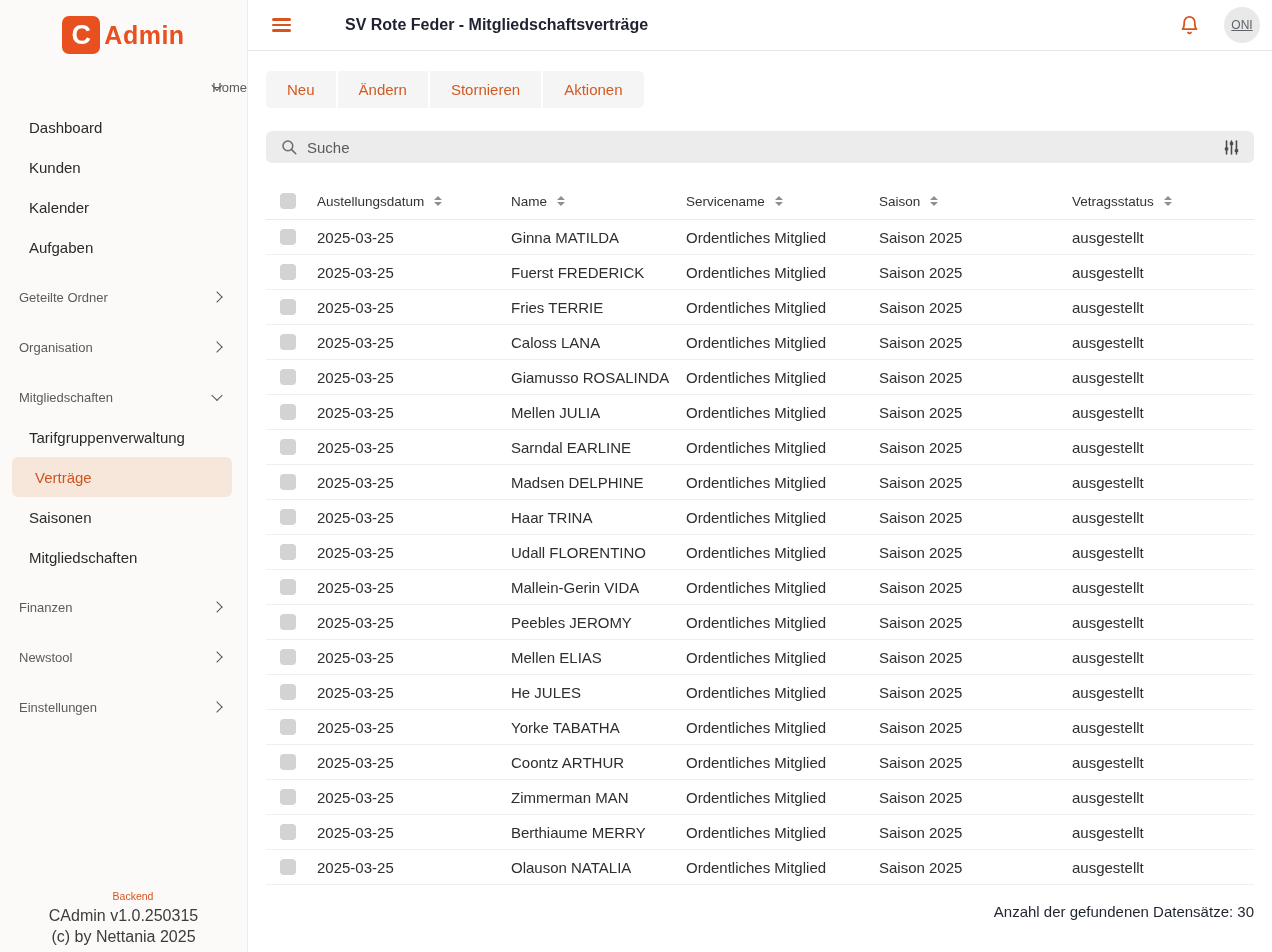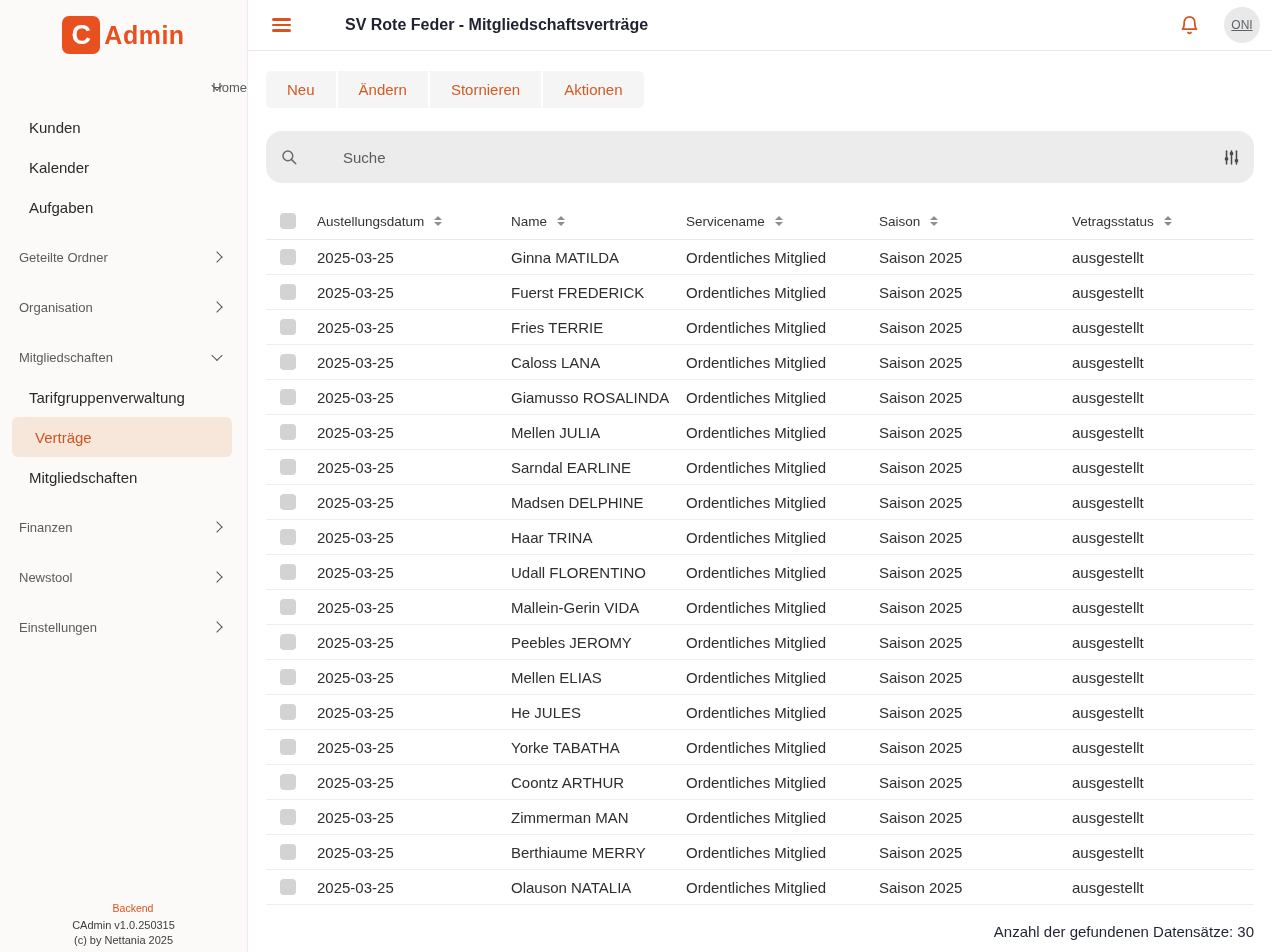--- a/index.html
+++ b/index.html
@@ -24,41 +24,41 @@
   .nav-item.selected { background:#f7e7da; border-radius:6px; margin-left:12px; margin-right:15px; }
   .nav-item.selected .nav-label { color:#cd5420; }
   .nav-item.selected { padding-left:23px; }
   .chev { position:absolute; right:26px; top:50%; width:8px; height:8px;
     border-right:1.6px solid #555; border-bottom:1.6px solid #555; }
   .chev.down { transform:translateY(-70%) rotate(45deg); }
   .chev.right { transform:translateY(-50%) rotate(-45deg); }
 
   .sidebar-footer { position:absolute; bottom:6px; left:0; right:0; text-align:center; }
   .sf-backend { color:#d9531c; font-size:10.5px; margin-bottom:5px;margin-left:19px; }
-  .sf-line { color:#3c3c3c; font-size:11px; margin-top:3px; }
+  .sf-line { color:#3c3c3c; font-size:16px; margin-top:3px; }
 
   
   .topbar { position:absolute; left:248px; top:0; width:1024px; height:51px;
     background:#fff; border-bottom:1px solid #e7e7e7; display:flex; align-items:center; }
   .hamburger { margin-left:24px; width:19px; cursor:pointer; }
   .hamburger span { display:block; height:2.5px; background:#d9531c; border-radius:2px; margin:3px 0; }
   .page-title { margin-left:54px; font-size:16px; font-weight:bold; color:#212330; }
   .topbar-right { margin-left:auto; display:flex; align-items:center; gap:24px; margin-right:12px; }
   .bell { cursor:pointer; display:flex; }
   .avatar { width:36px; height:36px; border-radius:50%; background:#e9e9e9; color:#5f6368;
     font-size:12px; display:flex; align-items:center; justify-content:center; cursor:pointer;text-decoration:underline; }
 
   
   .content { position:absolute; left:248px; top:51px; width:1024px; height:901px; background:#fff; }
   .toolbar { margin:20px 0 0 18px; display:flex; gap:2px; border-radius:5px; overflow:hidden; width:max-content; }
   .tb-btn { background:#f5f5f5; border:none; color:#d35a22; font-size:15px;
     font-family:inherit; padding:0 21px; height:37px; cursor:pointer; }
 
-  .searchbar { margin:23px 18px 0 18px; height:52px; background:#ececec; border-radius:16px;
-    display:flex; align-items:center; padding:0 14px;gap:36px; }
+  .searchbar { margin:23px 18px 0 18px; height:32px; background:#ececec; border-radius:6px;
+    display:flex; align-items:center; padding:0 14px; }
   .searchbar input { flex:1; border:none; outline:none; background:transparent;
     font-size:15px; font-family:inherit; color:#333; margin-left:9px; }
   .searchbar input::placeholder { color:#5a5a5a; opacity:1; }
   .filter-btn { cursor:pointer; display:flex; }
 
   .table { margin:20px 18px 0 18px; }
   .trow { display:grid; grid-template-columns:51px 194px 175px 193px 193px 1fr;
     align-items:center; height:35px; border-bottom:1px solid #efefef; }
   .trow.head { height:37px; border-bottom:1px solid #e9e9e9; }
   .checkbox { width:16px; height:16px; background:#d3d3d3; border-radius:4px;
@@ -79,20 +79,23 @@
   <div class="logo">
     <span class="logo-c">C</span>
     <span class="logo-text">Admin</span>
   </div>
   <nav class="nav" id="sidebar-nav">
       <div class="nav-item section">
         <span class="nav-label">Home</span>
         <span class="chev down"></span>
       </div>
       <div class="nav-item sub">
+        <span class="nav-label">Dashboard</span>
+      </div>
+      <div class="nav-item sub">
         <span class="nav-label">Kunden</span>
       </div>
       <div class="nav-item sub">
         <span class="nav-label">Kalender</span>
       </div>
       <div class="nav-item sub">
         <span class="nav-label">Aufgaben</span>
       </div>
       <div class="nav-item section">
         <span class="nav-label">Geteilte Ordner</span>
@@ -104,20 +107,23 @@
       </div>
       <div class="nav-item section">
         <span class="nav-label">Mitgliedschaften</span>
         <span class="chev down"></span>
       </div>
       <div class="nav-item sub">
         <span class="nav-label">Tarifgruppenverwaltung</span>
       </div>
       <div class="nav-item sub selected">
         <span class="nav-label">Verträge</span>
+      </div>
+      <div class="nav-item sub">
+        <span class="nav-label">Saisonen</span>
       </div>
       <div class="nav-item sub">
         <span class="nav-label">Mitgliedschaften</span>
       </div>
       <div class="nav-item section">
         <span class="nav-label">Finanzen</span>
         <span class="chev right"></span>
       </div>
       <div class="nav-item section">
         <span class="nav-label">Newstool</span>

